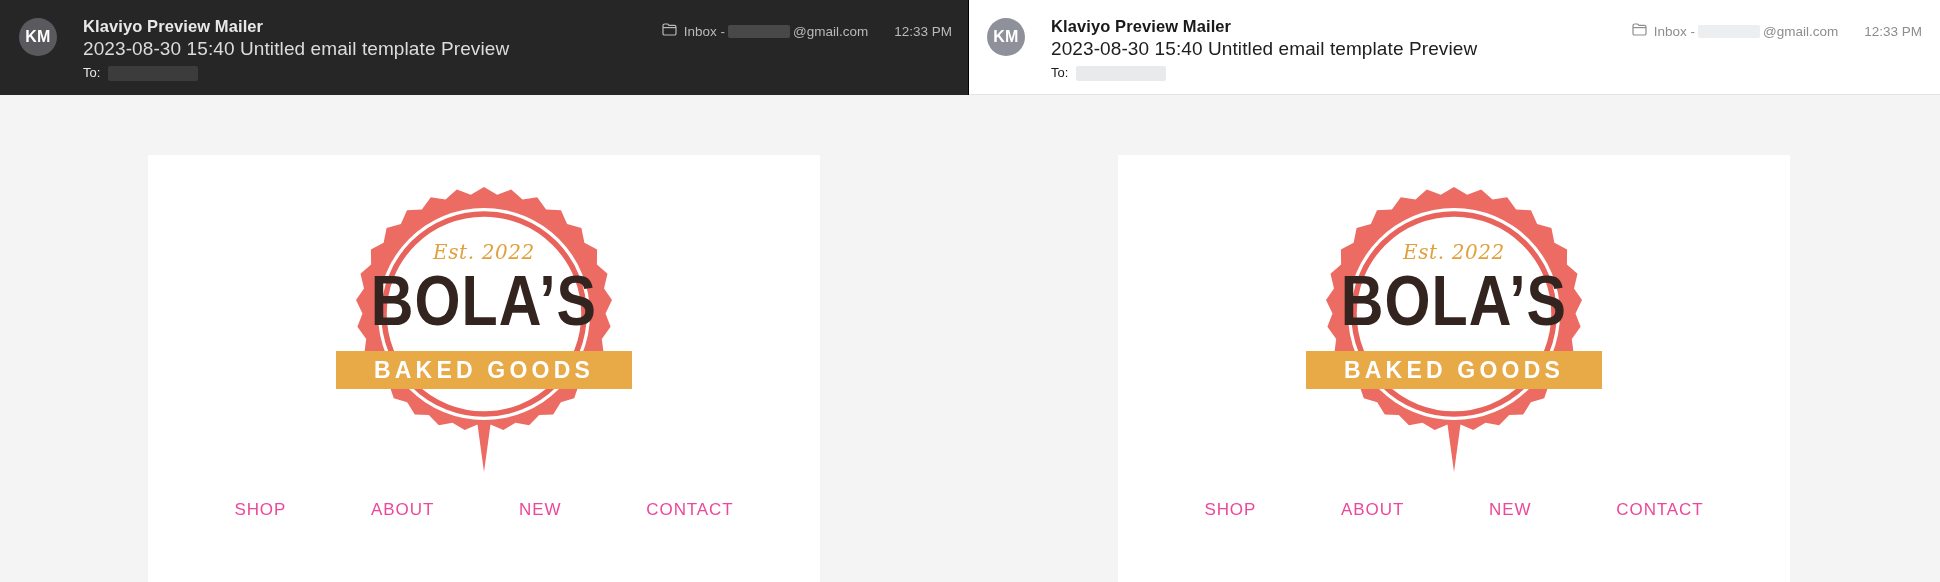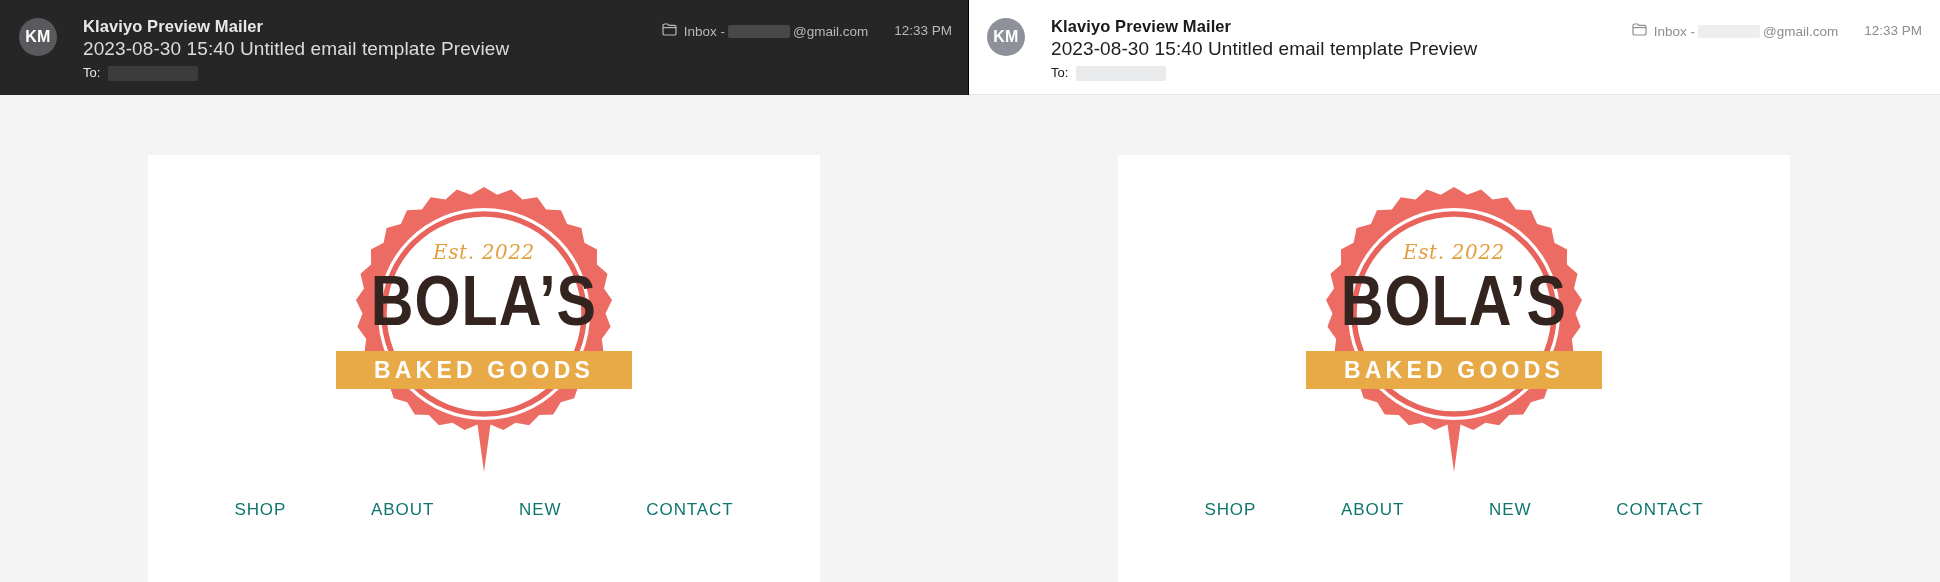--- a/index.html
+++ b/index.html
@@ -97,20 +97,21 @@
     width: 90px;
     height: 15px;
     border-radius: 2px;
   }
   .panel-dark .redaction  { background: #3c3c3c; }
   .panel-light .redaction { background: #e9eaec; }
 
   .hdr-right {
     flex: 0 0 auto;
     display: flex;
+    align-items: center;
     gap: 26px;
     padding-top: 11px;
     padding-right: 18px;
     font-size: 13.5px;
     white-space: nowrap;
   }
   .panel-dark .hdr-right  { color: #b9b9b9; }
   .panel-light .hdr-right { color: #8d8d92; }
 
   .mailbox {
@@ -160,21 +161,21 @@
   .navbar {
     display: flex;
     justify-content: space-around;
     align-items: center;
     padding: 0 44px;
     margin-top: 22px;
   }
   .nav-item {
     font-size: 17px;
     letter-spacing: 0.9px;
-    color: #0f766e;
+    color: #ec4899;
     font-weight: 400;
     white-space: nowrap;
   }
 
   
   .seam {
     position: absolute;
     left: 968px;
     top: 0;
     width: 1px;

